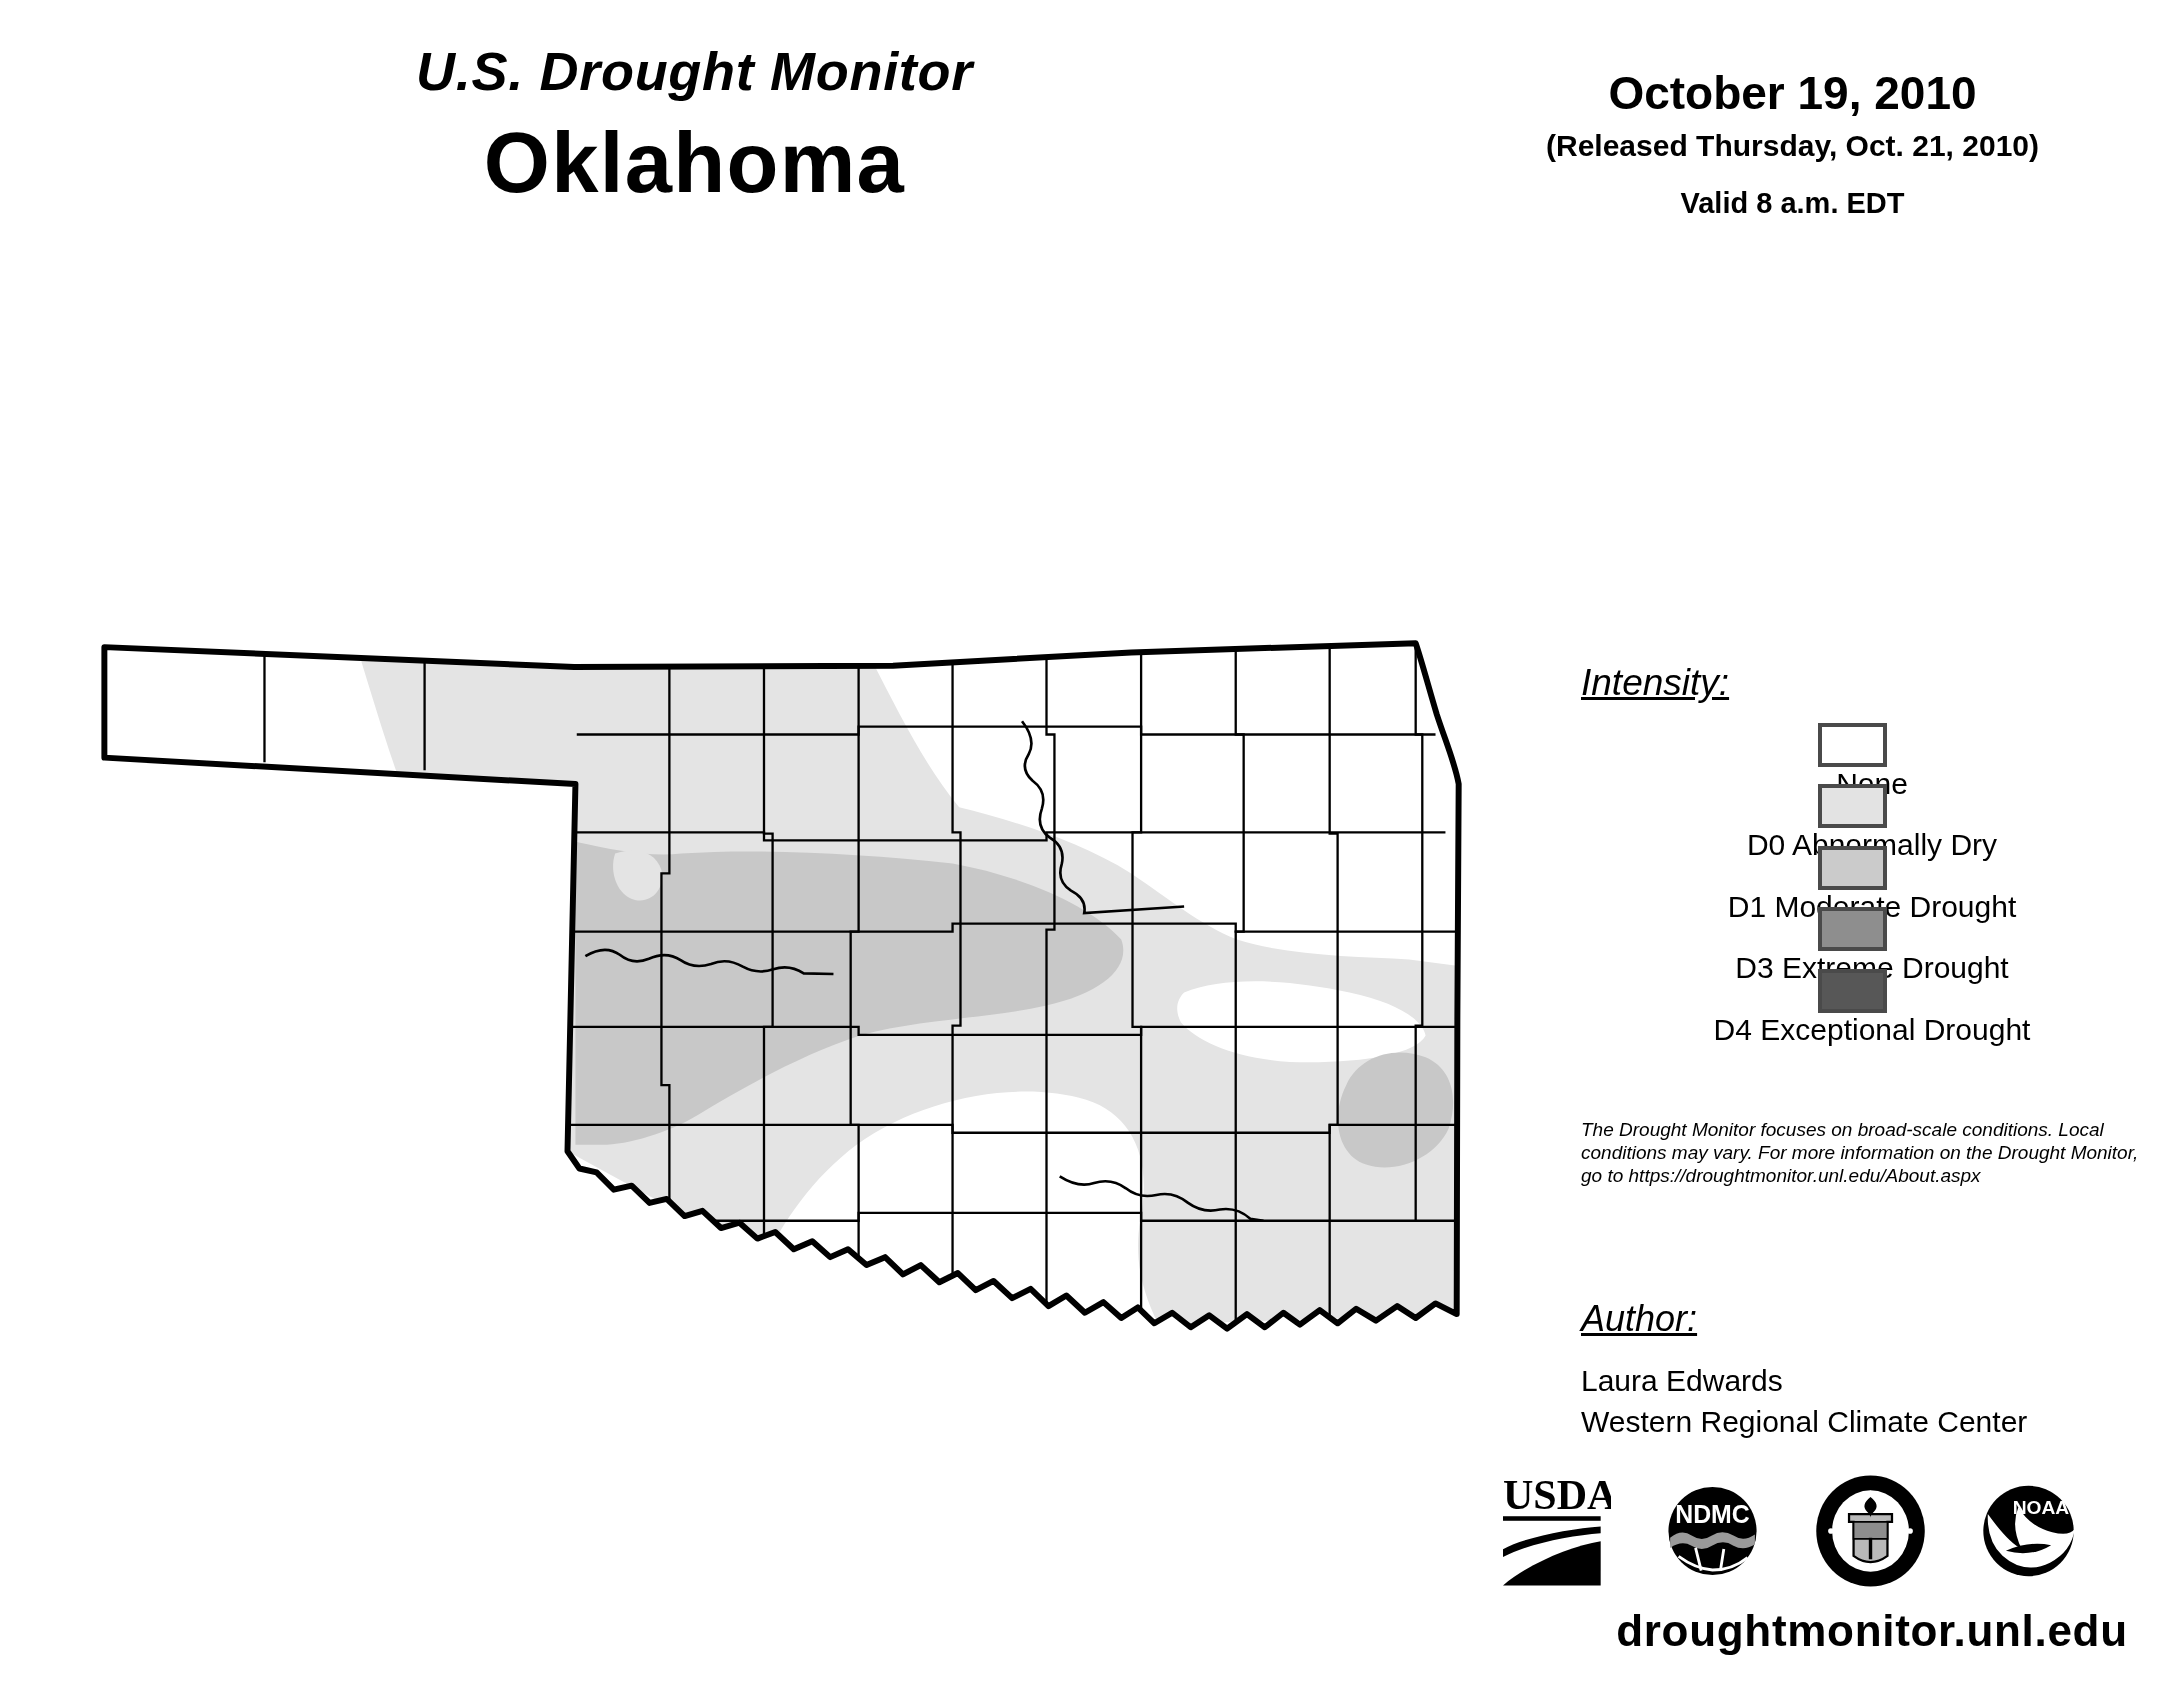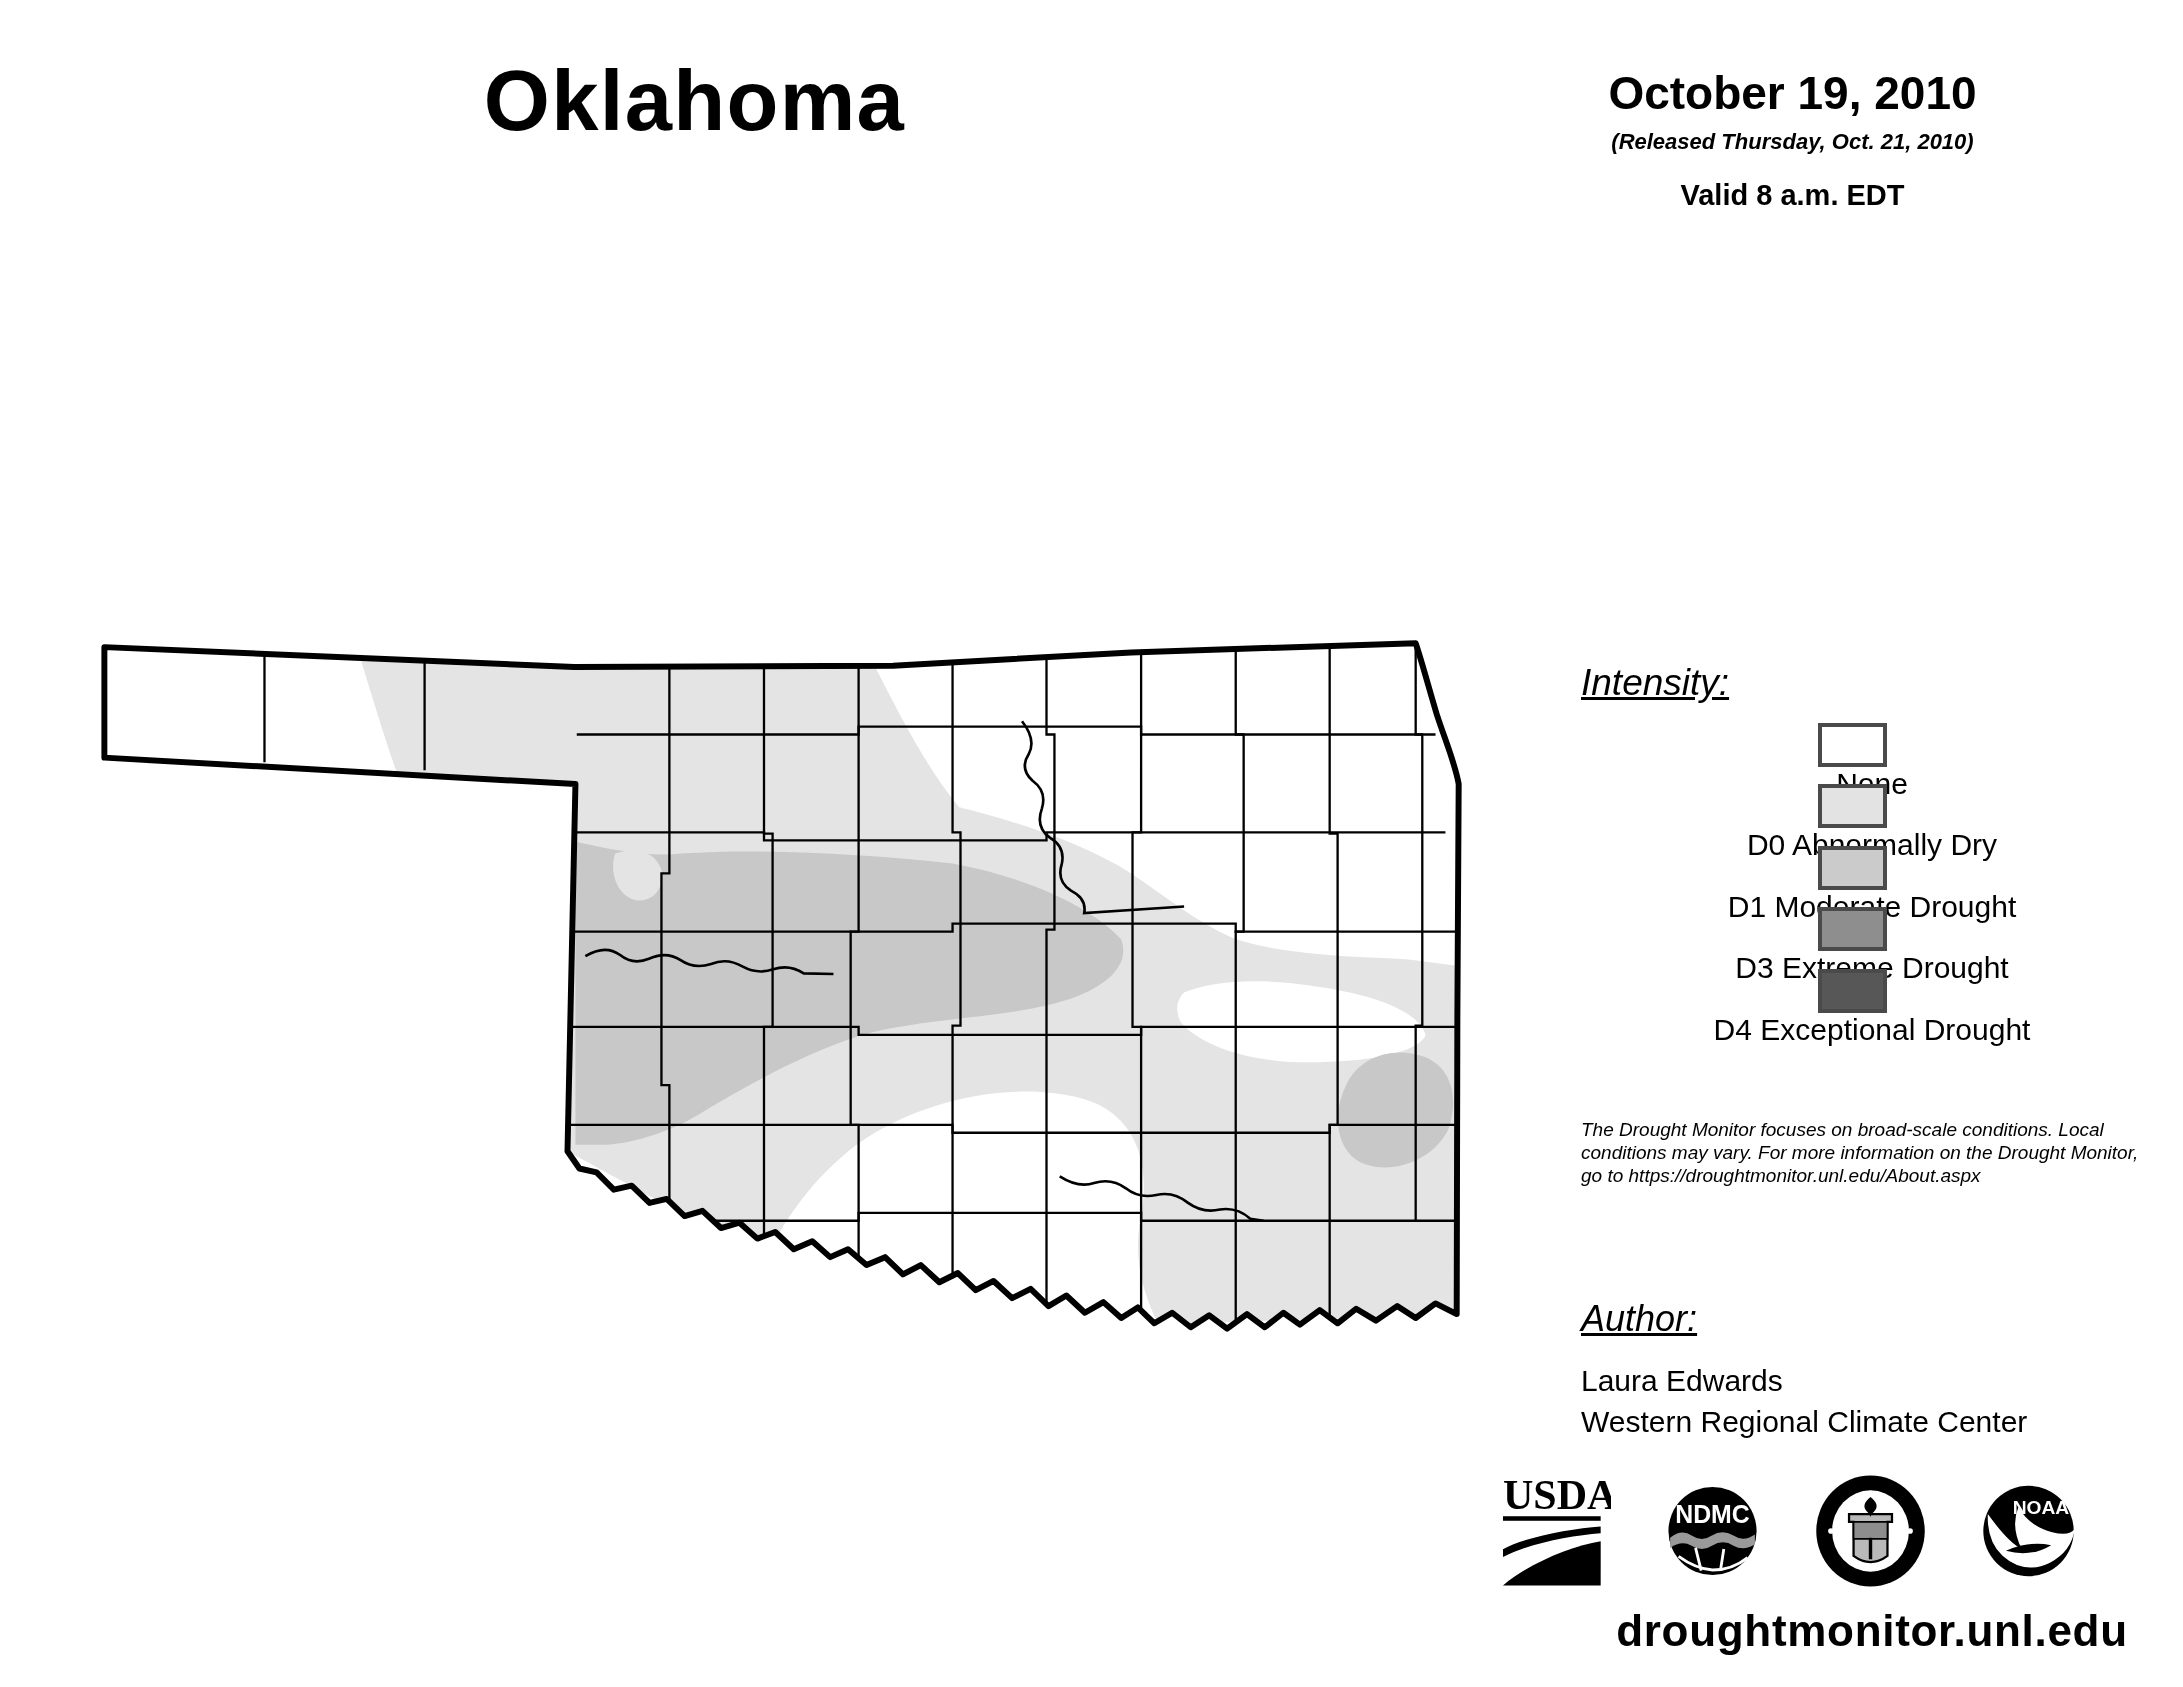--- a/index.html
+++ b/index.html
@@ -4,21 +4,21 @@
 <style>
   html,body{margin:0;padding:0;background:#ffffff;}
   body{width:2183px;height:1687px;position:relative;font-family:"Liberation Sans",sans-serif;color:#000;overflow:hidden;}
   .abs{position:absolute;}
   
   .title-block{left:218px;top:40px;width:953px;text-align:center;}
   .title-line1{font-size:54px;font-weight:bold;font-style:italic;letter-spacing:0.7px;}
   .title-line2{font-size:85px;font-weight:bold;margin-top:12px;letter-spacing:1.3px;}
   .date-block{left:1442px;top:66px;width:701px;text-align:center;}
   .date-main{font-size:46px;font-weight:bold;}
-  .date-released{font-size:22px;font-weight:bold;font-style:italic;margin-top:9.3px;}
+  .date-released{font-size:30px;font-weight:bold;margin-top:9.3px;}
   .date-valid{font-size:29px;font-weight:bold;margin-top:24px;}
   
   .legend{left:1581px;top:662px;width:582px;}
   .legend-title{font-size:37px;font-style:italic;text-decoration:underline;margin-bottom:18.5px;}
   .legend-row{display:flex;align-items:center;height:49px;margin-bottom:12.6px;flex-direction:column;}
   .swatch{width:69px;height:44px;border:4px solid #4a4a4a;box-sizing:border-box;margin-right:40px;flex:0 0 auto;}
   .legend-label{font-size:30px;}
   
   .disclaimer{left:1581px;top:1118px;width:562px;font-size:19px;font-style:italic;line-height:1.22;}
   
@@ -29,20 +29,21 @@
   .logos{left:1503px;top:1465px;width:582px;display:flex;align-items:center;justify-content:space-between;gap:45px;}
   .footer-url{left:1581px;top:1606px;width:582px;text-align:center;font-size:44px;font-weight:bold;letter-spacing:0.7px;}
   
   .map-wrap{left:99px;top:622px;width:1416px;height:741px;}
   svg{display:block;}
 </style>
 </head>
 <body>
 
 <div class="abs title-block">
+  <div class="title-line1">U.S. Drought Monitor</div>
   <div class="title-line2">Oklahoma</div>
 </div>
 
 <div class="abs date-block">
   <div class="date-main">October 19, 2010</div>
   <div class="date-released">(Released Thursday, Oct. 21, 2010)</div>
   <div class="date-valid">Valid 8 a.m. EDT</div>
 </div>
 
 <div class="abs map-wrap">

